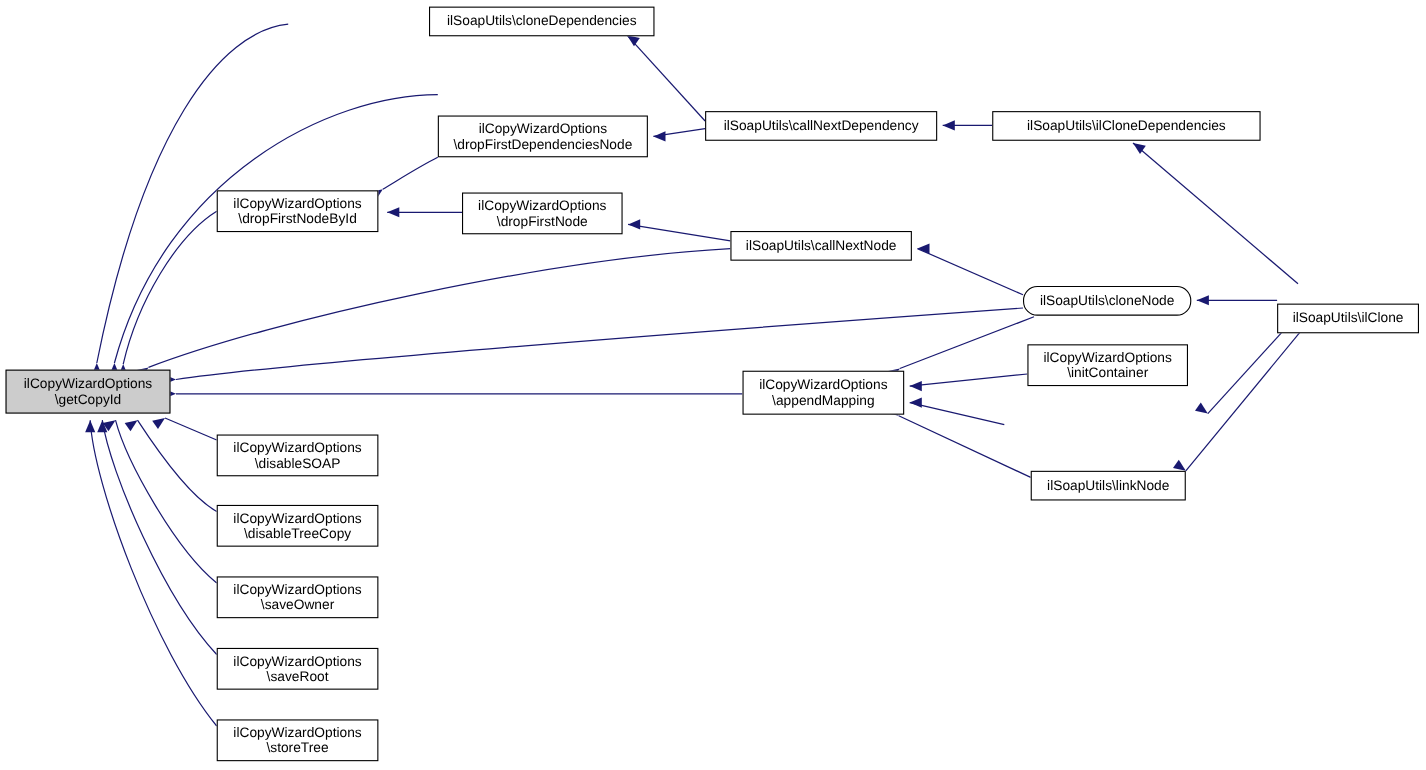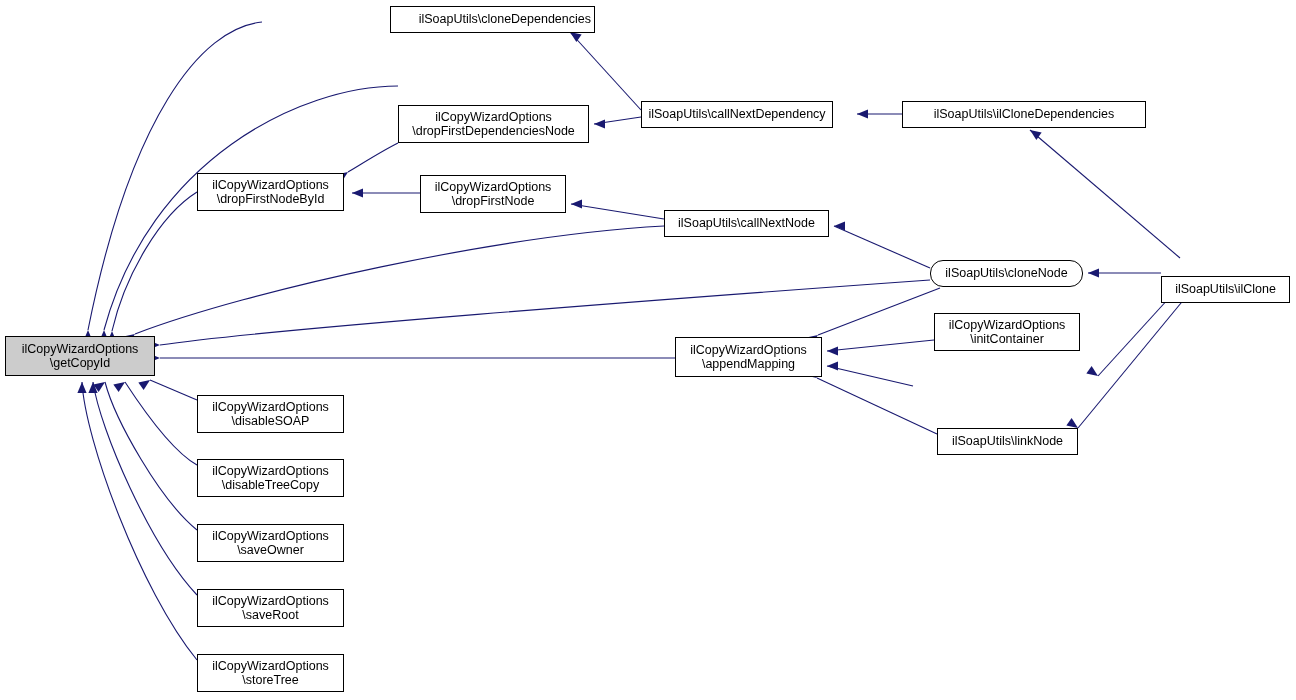--- a/index.html
+++ b/index.html
@@ -71,22 +71,22 @@
       <polygon points="0,0 -11,-4.6 -11,4.6" fill="#191970" transform="translate(82,382) rotate(-90)"></polygon>
     </svg>
 <div class="node hl" style="left: 5px; top: 336px; width: 150px; height: 40px;"><span class="lbl">ilCopyWizardOptions
 \getCopyId</span></div>
     <div class="node" style="left: 197px; top: 173px; width: 147px; height: 38px;"><span class="lbl">ilCopyWizardOptions
 \dropFirstNodeById</span></div>
     <div class="node" style="left: 398px; top: 105px; width: 191px; height: 38px;"><span class="lbl">ilCopyWizardOptions
 \dropFirstDependenciesNode</span></div>
     <div class="node" style="left: 420px; top: 175px; width: 146px; height: 38px;"><span class="lbl">ilCopyWizardOptions
 \dropFirstNode</span></div>
-    <div class="node" style="left: 390px; top: 6px; width: 205px; height: 27px; justify-content: flex-end;"><span class="lbl">ilSoapUtils\cloneDependencies</span></div>
-    <div class="node" style="left: 641px; top: 101px; width: 192px; height: 27px;"><span class="lbl">ilSoapUtils\callNextDependency</span></div>
+    <div class="node" style="left: 390px; top: 6px; width: 205px; height: 27px;"><span class="lbl">ilSoapUtils\cloneDependencies</span></div>
+    <div class="node" style="left: 641px; top: 101px; width: 211px; height: 27px;"><span class="lbl">ilSoapUtils\callNextDependency</span></div>
     <div class="node" style="left: 902px; top: 101px; width: 244px; height: 27px;"><span class="lbl">ilSoapUtils\ilCloneDependencies</span></div>
     <div class="node" style="left: 664px; top: 210px; width: 165px; height: 27px;"><span class="lbl">ilSoapUtils\callNextNode</span></div>
     <div class="node" style="left: 930px; top: 260px; width: 153px; height: 27px; border-radius: 13px;"><span class="lbl">ilSoapUtils\cloneNode</span></div>
     <div class="node" style="left: 1161px; top: 276px; width: 129px; height: 27px;"><span class="lbl">ilSoapUtils\ilClone</span></div>
     <div class="node" style="left: 675px; top: 337px; width: 147px; height: 40px;"><span class="lbl">ilCopyWizardOptions
 \appendMapping</span></div>
     <div class="node" style="left: 934px; top: 313px; width: 146px; height: 38px;"><span class="lbl">ilCopyWizardOptions
 \initContainer</span></div>
     <div class="node" style="left: 937px; top: 428px; width: 141px; height: 27px;"><span class="lbl">ilSoapUtils\linkNode</span></div>
     <div class="node" style="left: 197px; top: 395px; width: 147px; height: 38px;"><span class="lbl">ilCopyWizardOptions

